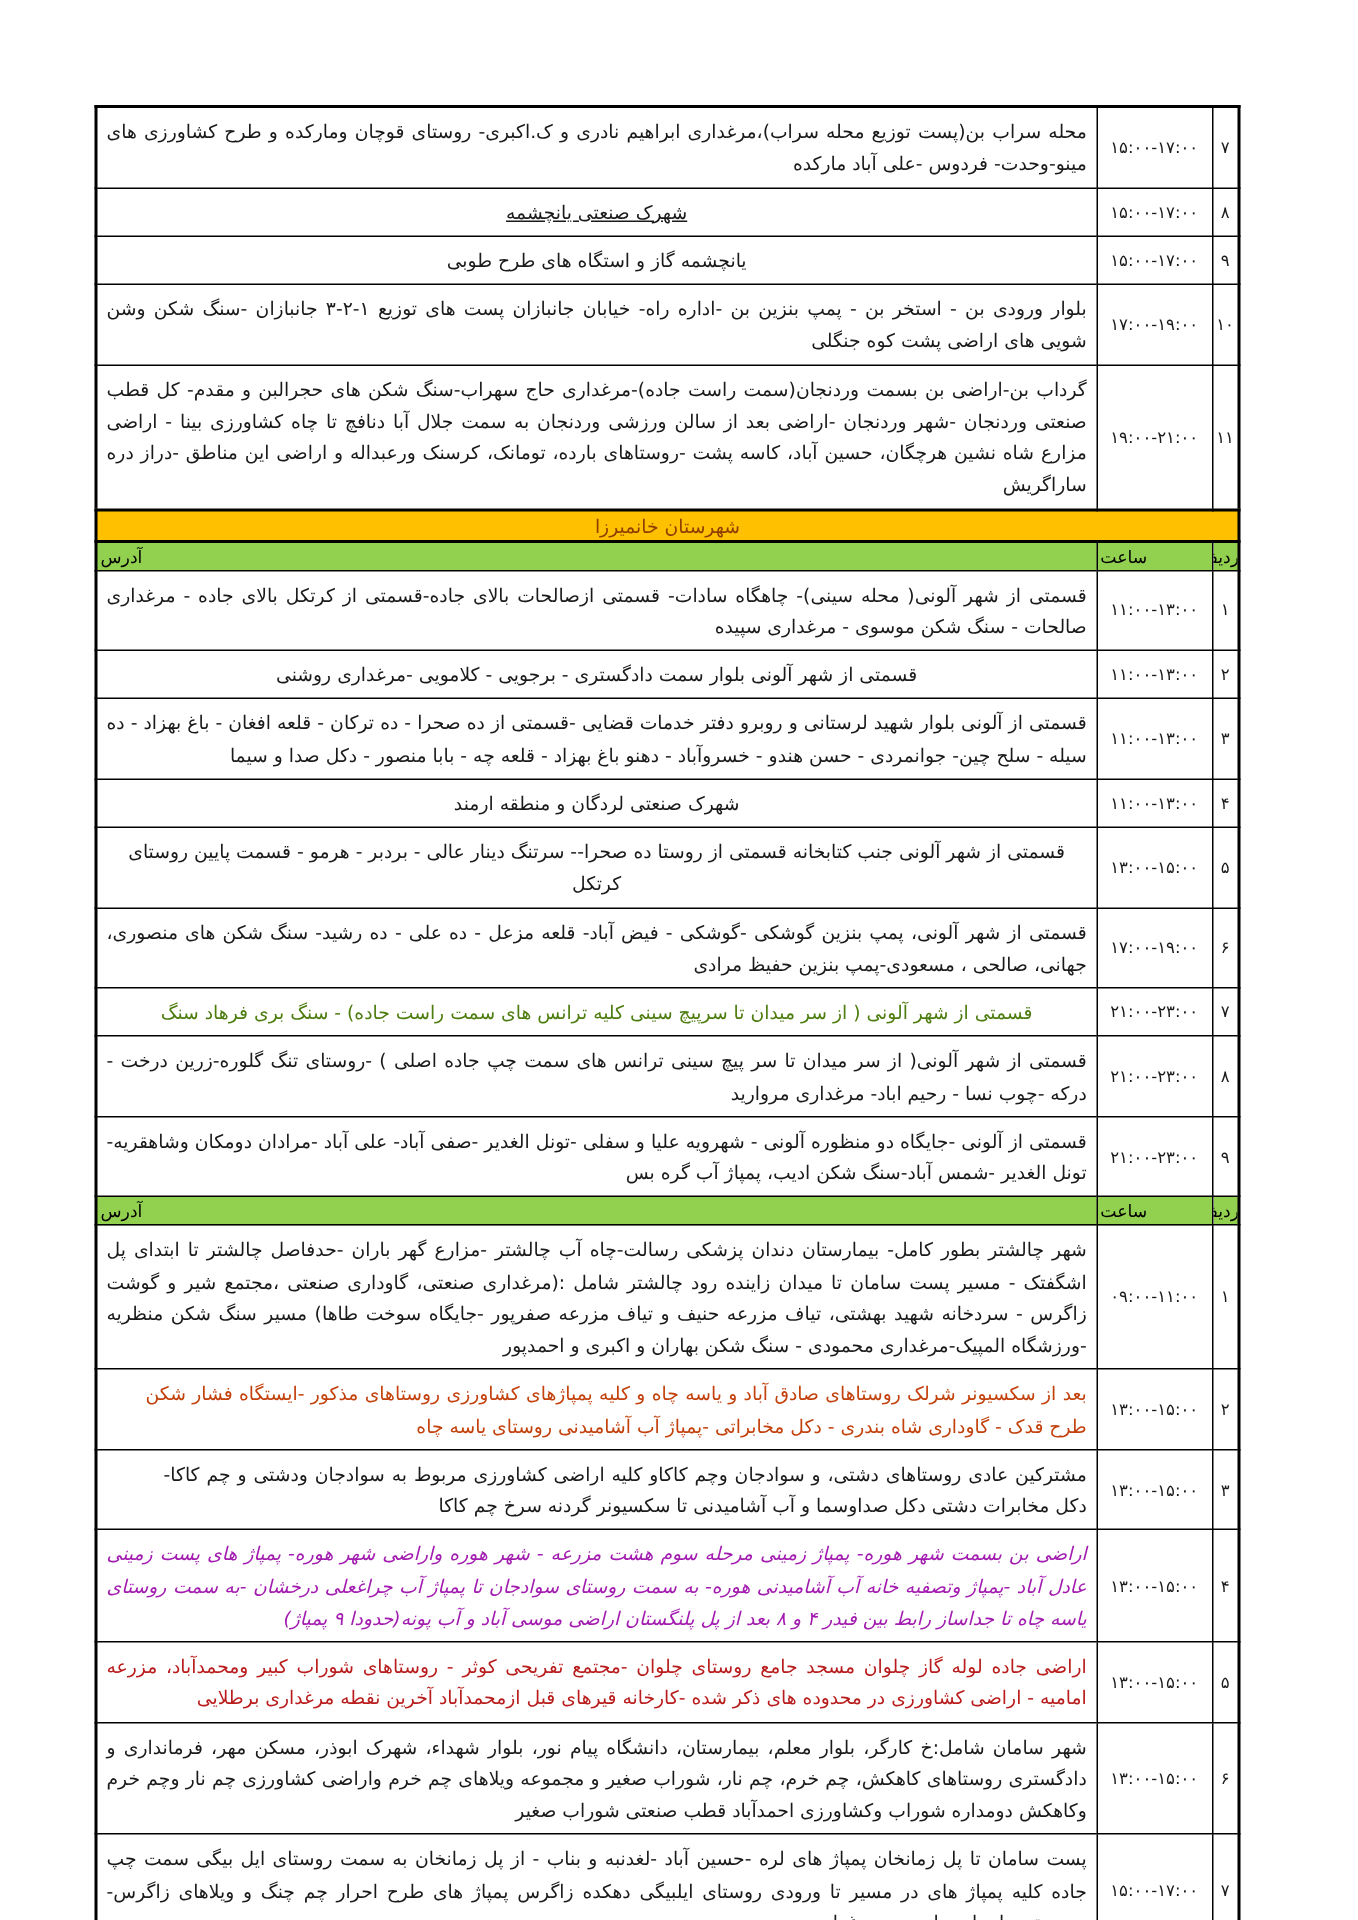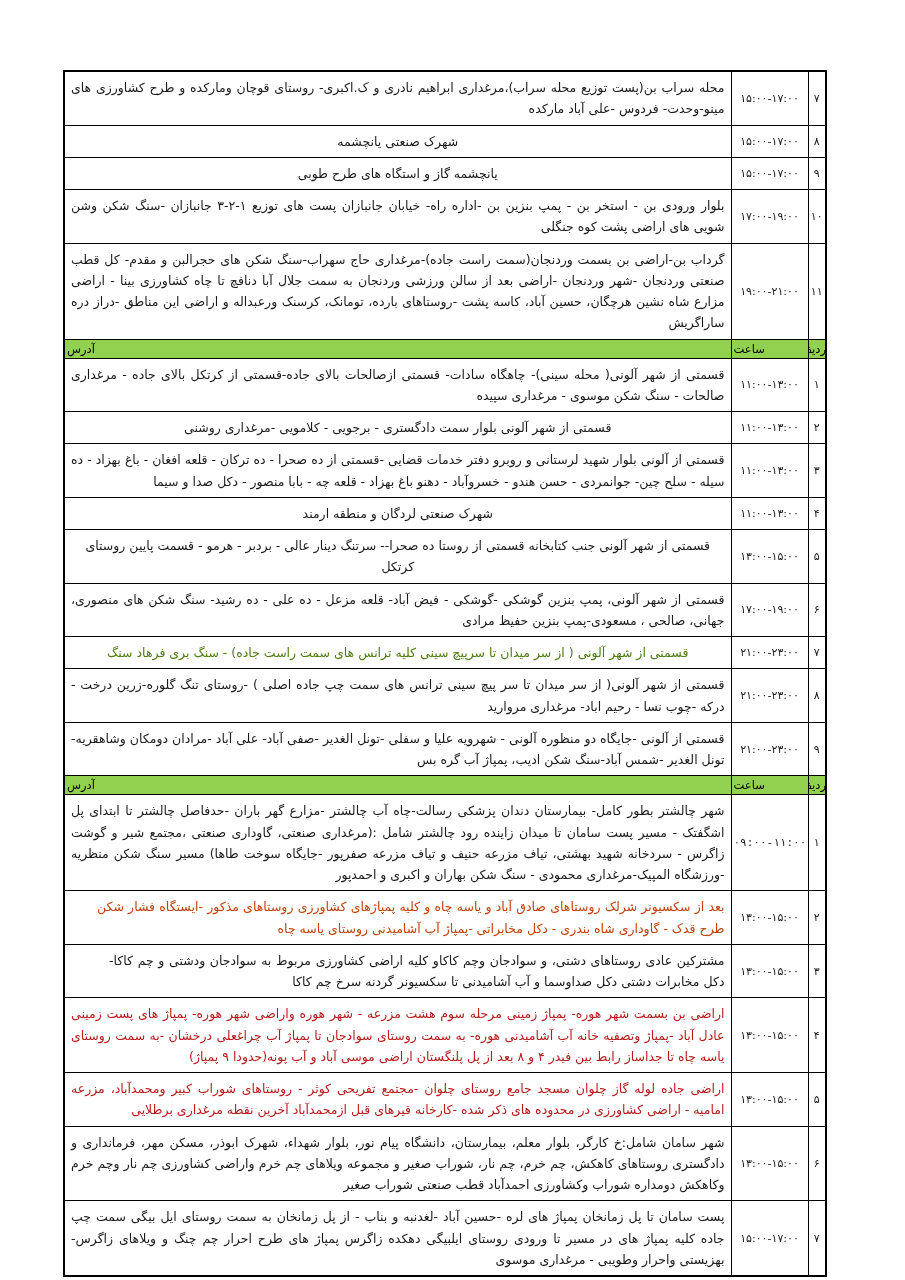--- a/index.html
+++ b/index.html
@@ -84,36 +84,39 @@
     </colgroup>
     <tbody id="tbody">
         <tr>
           <td class="rank" style="color: rgb(26, 26, 26);">۷</td>
           <td class="time" style="color: rgb(26, 26, 26);">۱۵:۰۰-۱۷:۰۰</td>
           <td class="addr" style="color: rgb(26, 26, 26);">محله سراب بن(پست توزیع محله سراب)،مرغداری ابراهیم نادری و ک.اکبری- روستای قوچان ومارکده و طرح کشاورزی های مینو-وحدت- فردوس -علی آباد مارکده</td>
         </tr>
         <tr>
           <td class="rank" style="color: rgb(26, 26, 26);">۸</td>
           <td class="time" style="color: rgb(26, 26, 26);">۱۵:۰۰-۱۷:۰۰</td>
-          <td class="addr center" style="color: rgb(26, 26, 26);">شهرک صنعتی یانچشمه</td>
+          <td class="addr center" style="color: rgb(26, 26, 26); text-decoration: underline;">شهرک صنعتی یانچشمه</td>
         </tr>
         <tr>
           <td class="rank" style="color: rgb(26, 26, 26);">۹</td>
           <td class="time" style="color: rgb(26, 26, 26);">۱۵:۰۰-۱۷:۰۰</td>
           <td class="addr center" style="color: rgb(26, 26, 26);">یانچشمه گاز و استگاه های طرح طوبی</td>
         </tr>
         <tr>
           <td class="rank" style="color: rgb(26, 26, 26);">۱۰</td>
           <td class="time" style="color: rgb(26, 26, 26);">۱۷:۰۰-۱۹:۰۰</td>
           <td class="addr" style="color: rgb(26, 26, 26);">بلوار ورودی بن - استخر بن - پمپ بنزین بن -اداره راه- خیابان جانبازان پست های توزیع ۱-۲-۳ جانبازان -سنگ شکن وشن شویی های اراضی پشت کوه جنگلی</td>
         </tr>
         <tr>
           <td class="rank" style="color: rgb(26, 26, 26);">۱۱</td>
           <td class="time" style="color: rgb(26, 26, 26);">۱۹:۰۰-۲۱:۰۰</td>
           <td class="addr" style="color: rgb(26, 26, 26);">گرداب بن-اراضی بن بسمت وردنجان(سمت راست جاده)-مرغداری حاج سهراب-سنگ شکن های حجرالبن و مقدم- کل قطب صنعتی وردنجان -شهر وردنجان -اراضی بعد از سالن ورزشی وردنجان به سمت جلال آبا دنافچ تا چاه کشاورزی بینا - اراضی مزارع شاه نشین هرچگان، حسین آباد، کاسه پشت -روستاهای بارده، تومانک، کرسنک ورعبداله و اراضی این مناطق -دراز دره ساراگریش</td>
+        </tr>
+        <tr class="section-title">
+          <td colspan="3" style="background: rgb(255, 192, 0); color: rgb(143, 62, 0);">شهرستان خانمیرزا</td>
         </tr>
         <tr class="cols-header">
           <td class="h-rank" style="color: rgb(0, 0, 0); background: rgb(146, 208, 80);">ردیف</td>
           <td class="h-time" style="color: rgb(0, 0, 0); background: rgb(146, 208, 80);">ساعت</td>
           <td class="h-addr" style="color: rgb(0, 0, 0); background: rgb(146, 208, 80);">آدرس</td>
         </tr>
         <tr>
           <td class="rank" style="color: rgb(26, 26, 26);">۱</td>
           <td class="time" style="color: rgb(26, 26, 26);">۱۱:۰۰-۱۳:۰۰</td>
           <td class="addr" style="color: rgb(26, 26, 26);">قسمتی از شهر آلونی( محله سینی)- چاهگاه سادات- قسمتی ازصالحات بالای جاده-قسمتی از کرتکل بالای جاده - مرغداری صالحات - سنگ شکن موسوی - مرغداری سپیده</td>
@@ -158,37 +161,37 @@
           <td class="time" style="color: rgb(26, 26, 26);">۲۱:۰۰-۲۳:۰۰</td>
           <td class="addr" style="color: rgb(26, 26, 26);">قسمتی از آلونی -جایگاه دو منظوره آلونی - شهرویه علیا و سفلی -تونل الغدیر -صفی آباد- علی آباد -مرادان دومکان وشاهقریه-تونل الغدیر -شمس آباد-سنگ شکن ادیب، پمپاژ آب گره بس</td>
         </tr>
         <tr class="cols-header">
           <td class="h-rank" style="color: rgb(0, 0, 0); background: rgb(146, 208, 80);">ردیف</td>
           <td class="h-time" style="color: rgb(0, 0, 0); background: rgb(146, 208, 80);">ساعت</td>
           <td class="h-addr" style="color: rgb(0, 0, 0); background: rgb(146, 208, 80);">آدرس</td>
         </tr>
         <tr>
           <td class="rank" style="color: rgb(26, 26, 26);">۱</td>
-          <td class="time" style="color: rgb(26, 26, 26); font-family: Liberation Mono, monospace;">۰۹:۰۰-۱۱:۰۰</td>
+          <td class="time" style="color: rgb(26, 26, 26);">۰۹:۰۰-۱۱:۰۰</td>
           <td class="addr" style="color: rgb(26, 26, 26);">شهر چالشتر بطور کامل- بیمارستان دندان پزشکی رسالت-چاه آب چالشتر -مزارع گهر باران -حدفاصل چالشتر تا ابتدای پل اشگفتک - مسیر پست سامان تا میدان زاینده رود چالشتر شامل :(مرغداری صنعتی، گاوداری صنعتی ،مجتمع شیر و گوشت زاگرس - سردخانه شهید بهشتی، تیاف مزرعه حنیف و تیاف مزرعه صفرپور -جایگاه سوخت طاها)  مسیر سنگ شکن منظریه -ورزشگاه المپیک-مرغداری محمودی - سنگ شکن بهاران و اکبری و احمدپور</td>
         </tr>
         <tr>
           <td class="rank" style="color: rgb(26, 26, 26);">۲</td>
           <td class="time" style="color: rgb(26, 26, 26);">۱۳:۰۰-۱۵:۰۰</td>
           <td class="addr" style="color: #c2410c; padding-left: 32px;">بعد از سکسیونر شرلک روستاهای صادق آباد و یاسه چاه و کلیه پمپاژهای کشاورزی روستاهای مذکور -ایستگاه فشار شکن طرح قدک - گاوداری شاه بندری - دکل مخابراتی -پمپاژ آب آشامیدنی روستای یاسه چاه</td>
         </tr>
         <tr>
           <td class="rank" style="color: rgb(26, 26, 26);">۳</td>
           <td class="time" style="color: rgb(26, 26, 26);">۱۳:۰۰-۱۵:۰۰</td>
           <td class="addr" style="color: rgb(26, 26, 26); padding-left: 44px;">مشترکین عادی روستاهای دشتی، و سوادجان وچم کاکاو کلیه اراضی کشاورزی مربوط به سوادجان ودشتی و چم کاکا-دکل مخابرات دشتی دکل صداوسما و آب آشامیدنی تا سکسیونر گردنه سرخ چم کاکا</td>
         </tr>
         <tr>
           <td class="rank" style="color: rgb(26, 26, 26);">۴</td>
           <td class="time" style="color: rgb(26, 26, 26);">۱۳:۰۰-۱۵:۰۰</td>
-          <td class="addr" style="color: #b91c1c;">اراضی بن بسمت شهر هوره- پمپاژ زمینی مرحله سوم هشت مزرعه - شهر هوره واراضی شهر  هوره- پمپاژ های پست زمینی عادل آباد -پمپاژ وتصفیه خانه آب آشامیدنی هوره- به سمت روستای سوادجان تا پمپاژ آب چراغعلی درخشان -به سمت  روستای یاسه چاه تا جداساز رابط بین فیدر ۴ و ۸ بعد از پل پلنگستان اراضی موسی آباد و آب پونه(حدودا ۹ پمپاژ)</td>
+          <td class="addr" style="color: #a21caf; font-style: italic;">اراضی بن بسمت شهر هوره- پمپاژ زمینی مرحله سوم هشت مزرعه - شهر هوره واراضی شهر  هوره- پمپاژ های پست زمینی عادل آباد -پمپاژ وتصفیه خانه آب آشامیدنی هوره- به سمت روستای سوادجان تا پمپاژ آب چراغعلی درخشان -به سمت  روستای یاسه چاه تا جداساز رابط بین فیدر ۴ و ۸ بعد از پل پلنگستان اراضی موسی آباد و آب پونه(حدودا ۹ پمپاژ)</td>
         </tr>
         <tr>
           <td class="rank" style="color: rgb(26, 26, 26);">۵</td>
           <td class="time" style="color: rgb(26, 26, 26);">۱۳:۰۰-۱۵:۰۰</td>
           <td class="addr" style="color: #b91c1c;">اراضی جاده لوله گاز چلوان مسجد جامع روستای چلوان -مجتمع تفریحی کوثر - روستاهای شوراب کبیر ومحمدآباد، مزرعه امامیه - اراضی کشاورزی در محدوده های ذکر شده -کارخانه قیرهای قبل ازمحمدآباد آخرین نقطه مرغداری برطلایی</td>
         </tr>
         <tr>
           <td class="rank" style="color: rgb(26, 26, 26);">۶</td>
           <td class="time" style="color: rgb(26, 26, 26);">۱۳:۰۰-۱۵:۰۰</td>
           <td class="addr" style="color: rgb(26, 26, 26);">شهر سامان شامل:خ کارگر، بلوار معلم، بیمارستان، دانشگاه پیام نور، بلوار شهداء، شهرک ابوذر، مسکن مهر، فرمانداری و دادگستری روستاهای کاهکش، چم خرم، چم نار، شوراب صغیر و مجموعه ویلاهای چم خرم واراضی کشاورزی چم نار وچم خرم وکاهکش دومداره شوراب وکشاورزی احمدآباد قطب صنعتی شوراب صغیر</td>

